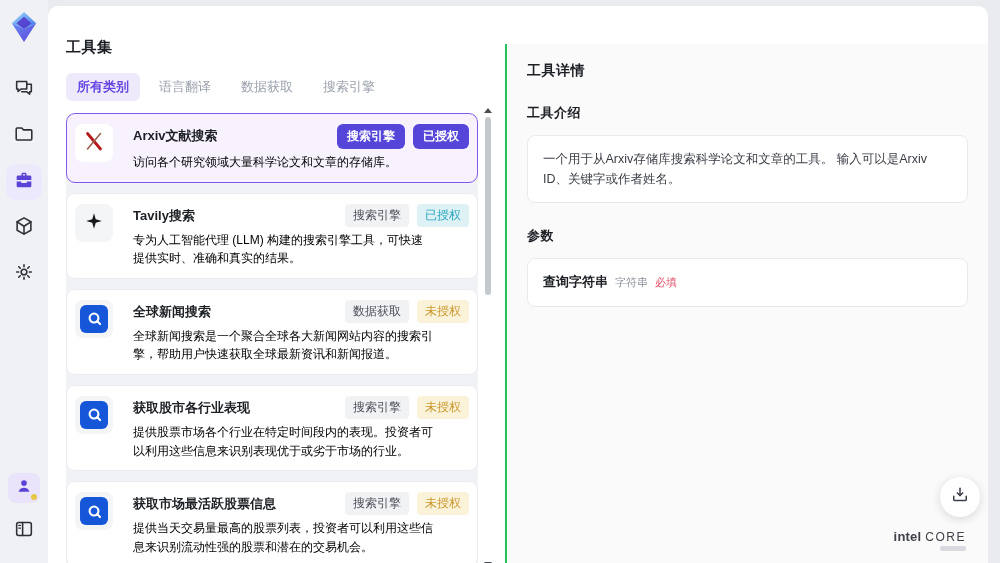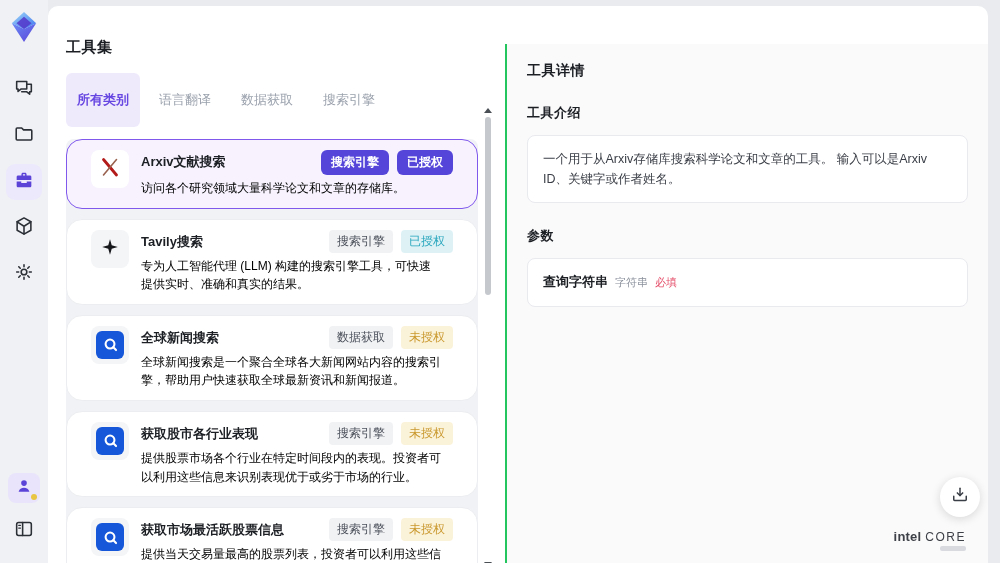--- a/index.html
+++ b/index.html
@@ -16,25 +16,25 @@
   .user-tile { width:32px; height:30px; border-radius:8px; background:#e9e4fb; display:flex; align-items:center; justify-content:center; position:relative; }
   .user-dot { position:absolute; right:3px; bottom:3px; width:6px; height:6px; border-radius:50%; background:#e8c545; }
 
   
   .main { position:absolute; left:48px; top:6px; width:940px; height:557px; background:#fff; border-radius:10px 10px 0 0; }
 
   
   .left-pane { position:absolute; left:0; top:16px; width:457px; height:557px; padding:16px 0 0 18px; }
   .page-title { font-size:15px; font-weight:700; letter-spacing:.5px; }
   .tabs { display:flex; gap:8px; margin-top:16px; align-items:center; }
-  .tab { font-size:13px; color:#9aa1ac; padding:18px 11px; border-radius:6px; cursor:pointer; white-space:nowrap; }
+  .tab { font-size:13px; color:#9aa1ac; padding:5px 11px; border-radius:6px; cursor:pointer; white-space:nowrap; }
   .tab.active { background:#efe9fc; color:#6747e1; font-weight:700; }
 
   .cards { margin-top:12px; width:412px; height:462px; background:#f1f2f5; border-radius:8px; display:flex; flex-direction:column; gap:10px; overflow:hidden; }
-  .card { background:#fff; border:1px solid #ebedf0; border-radius:16px; padding:10px 24px; display:flex; gap:12px; flex:none; }
+  .card { background:#fff; border:1px solid #ebedf0; border-radius:9px; padding:10px 8px; display:flex; gap:20px; flex:none; }
   .card.selected { background:#f7f2fe; border:1px solid #8059ec; }
   .tile { width:38px; height:38px; border-radius:8px; background:#f4f5f7; display:flex; align-items:center; justify-content:center; flex:none; }
   .card.selected .tile { background:#fff; }
   .tile-blue { width:28px; height:28px; border-radius:6px; background:#1557d8; display:flex; align-items:center; justify-content:center; }
   .card-main { flex:1; min-width:0; }
   .row1 { display:flex; justify-content:space-between; align-items:flex-start; gap:6px; }
   .card-title { font-size:13px; font-weight:700; color:#1c1f24; padding-top:3px; white-space:nowrap; }
   .tags { display:flex; gap:8px; flex:none; }
   .tag { font-size:12px; padding:3px 8px; border-radius:4px; background:#f1f2f4; color:#4d525c; white-space:nowrap; }
   .tag.ok { background:#def2f6; color:#2aa6bd; }

